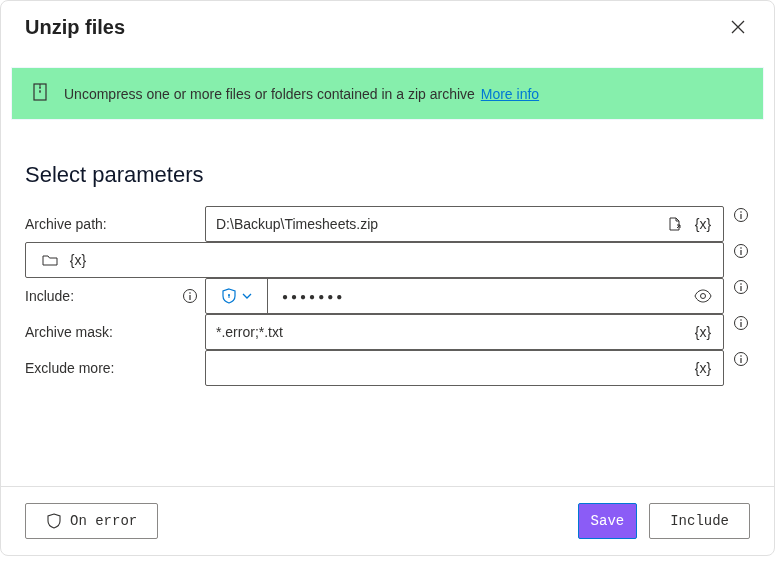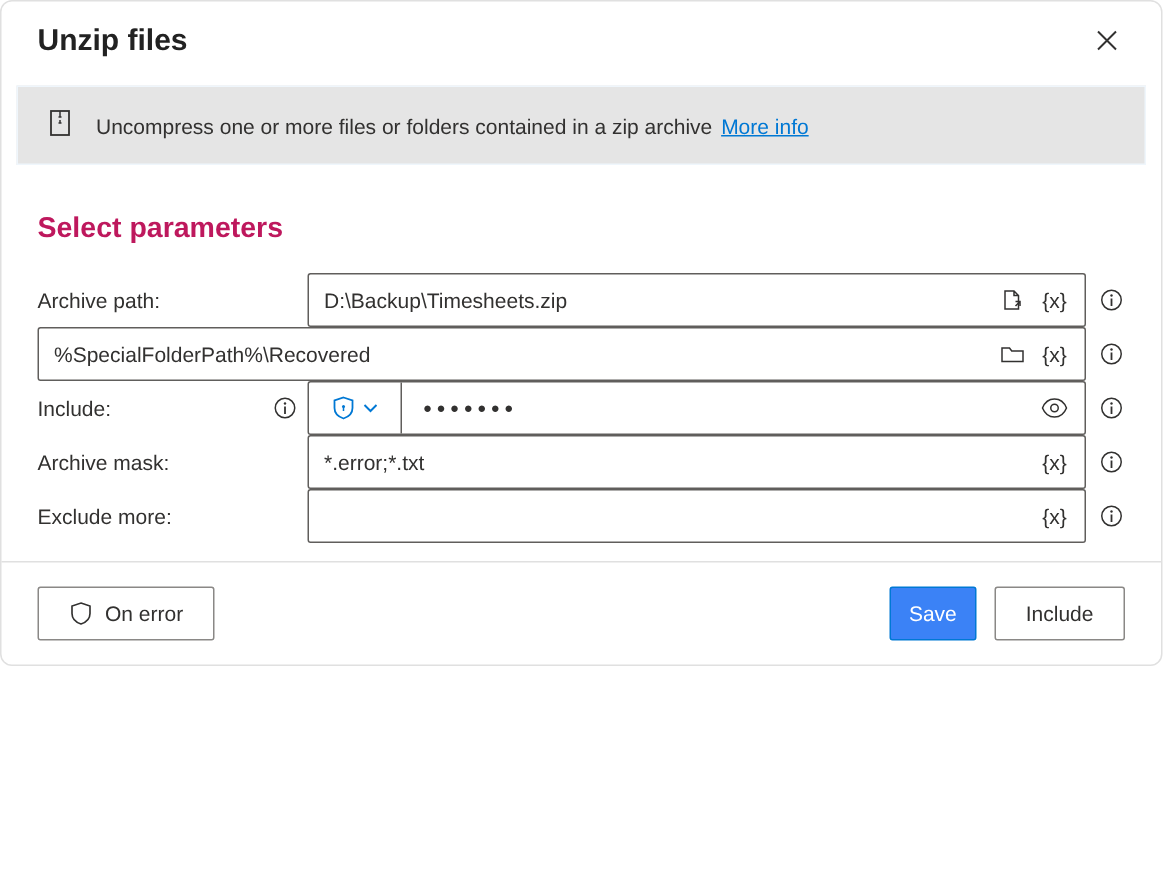--- a/index.html
+++ b/index.html
@@ -7,21 +7,21 @@
   body {
     font-family: "Segoe UI", Arial, sans-serif;
     background:#fff;
     width:775px;
     height:582px;
     overflow:hidden;
     color:#323130;
   }
   .dialog {
     width:775px;
-    height:444px;
+    height:556px;
     border:1px solid #e0e0e0;
     border-radius:8px;
     display:flex;
     flex-direction:column;
     position:relative;
   }
   .header {
     display:flex;
     align-items:center;
     justify-content:space-between;
@@ -34,63 +34,62 @@
     color:#222;
   }
   .close-btn {
     background:none;
     border:none;
     cursor:pointer;
     padding:4px;
   }
   .close-btn svg { display:block; }
   .info-banner {
-    margin:8px 10px;
-    background:#e5e5e5;
+    margin:18px 10px;
+    background:#86efac;
     border:1px solid #eff6fc;
     padding:14px 18px;
     display:flex;
     align-items:center;
     gap:14px;
     font-size:14px;
     color:#323130;
   }
   .info-banner a {
     color:#0078d4;
     text-decoration:underline;
     cursor:pointer;
     margin-left:2px;
   }
   .body {
     flex:1;
     padding:20px 24px 0 24px;
     overflow:auto;
   }
   .section-title {
-    font-size:19px;
-    color:#be185d;
+    font-size:22px;
+    color:#0f172a;
     margin:4px 0 18px 0;
-    font-weight:700;
+    font-weight:400;
   }
   .row {
     display:flex;
     align-items:center;
   }
   .label-col {
     width:180px;
     font-size:14px;
     color:#323130;
     display:flex;
     align-items:center;
     gap:6px;
   }
   .field-col {
     flex:1;
     display:flex;
-    align-items:center;
     gap:8px;
   }
   .info-circle {
     width:18px; height:18px;
     display:inline-flex; align-items:center; justify-content:center;
     flex-shrink:0;
   }
   .info-circle svg { display:block; }
 
   .text-input {
@@ -170,23 +169,24 @@
     border:1px solid #8a8886;
     border-radius:2px;
     background:#fff;
     font-size:14px;
     padding:0 20px;
     cursor:pointer;
     display:inline-flex;
     align-items:center;
     gap:8px;
     color:#323130;
+    font-family:Liberation Mono, monospace;
   }
   .btn.primary {
-    background:#3b82f6;
+    background:#8b5cf6;
     border-color:#0078d4;
     color:#fff;
     padding:0 12px;
     font-weight:500;
   }
   .footer-right { display:flex; gap:12px; }
 </style>
 </head>
 <body>
 
@@ -235,21 +235,20 @@
               <circle cx="8" cy="5" r="0.8" fill="#323130"></circle>
               <rect x="7.4" y="7" width="1.2" height="5" fill="#323130"></rect>
             </svg>
         </span>
       </div>
     </div>
 
     <div class="row">
       <div class="field-col">
         <div class="text-input">
-          <span class="val">%SpecialFolderPath%\Recovered</span>
           <span class="adorn">
             <svg width="16" height="16" viewBox="0 0 16 16">
                 <path d="M1 4 h5 l1.5 2 H15 v7 H1 Z" stroke="#323130" stroke-width="1" fill="none"></path>
                 <path d="M12 9 l3 -2 v6 l-3 -2" stroke="#323130" stroke-width="0" fill="none"></path>
               </svg>
           </span>
           <span class="adorn var-token">{x}</span>
         </div>
         <span class="info-circle">
           <svg width="16" height="16" viewBox="0 0 16 16">

